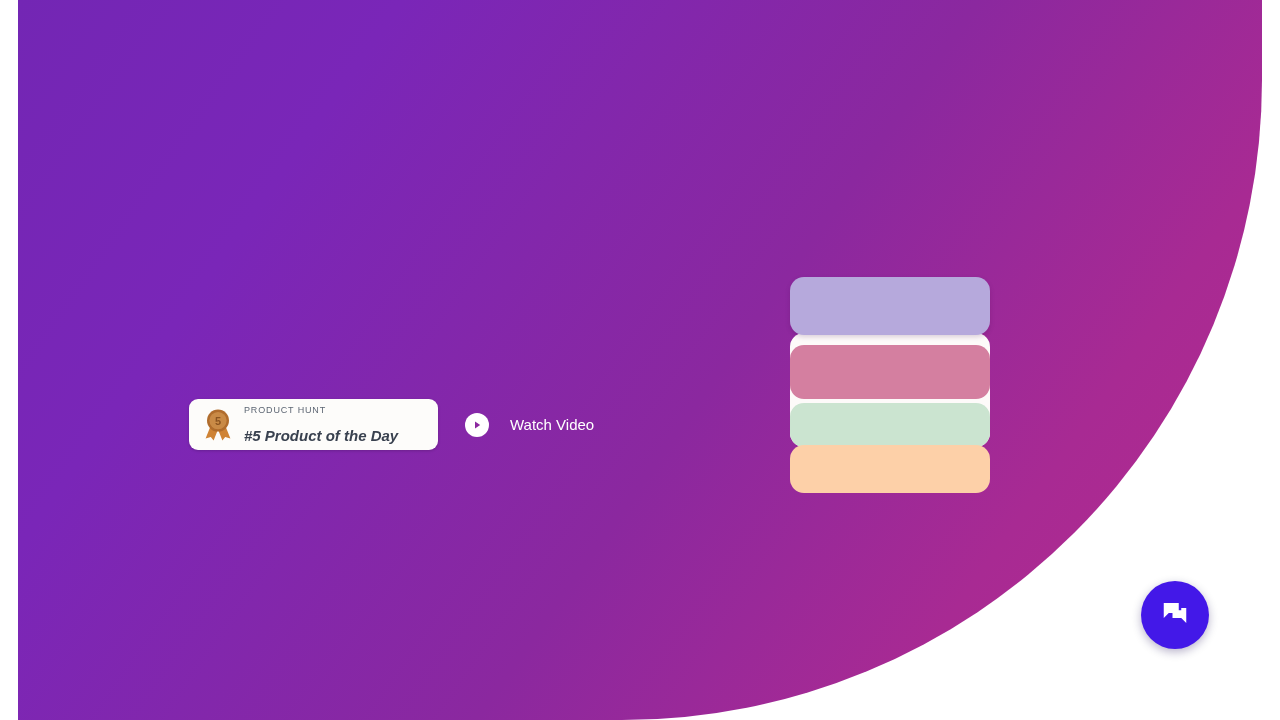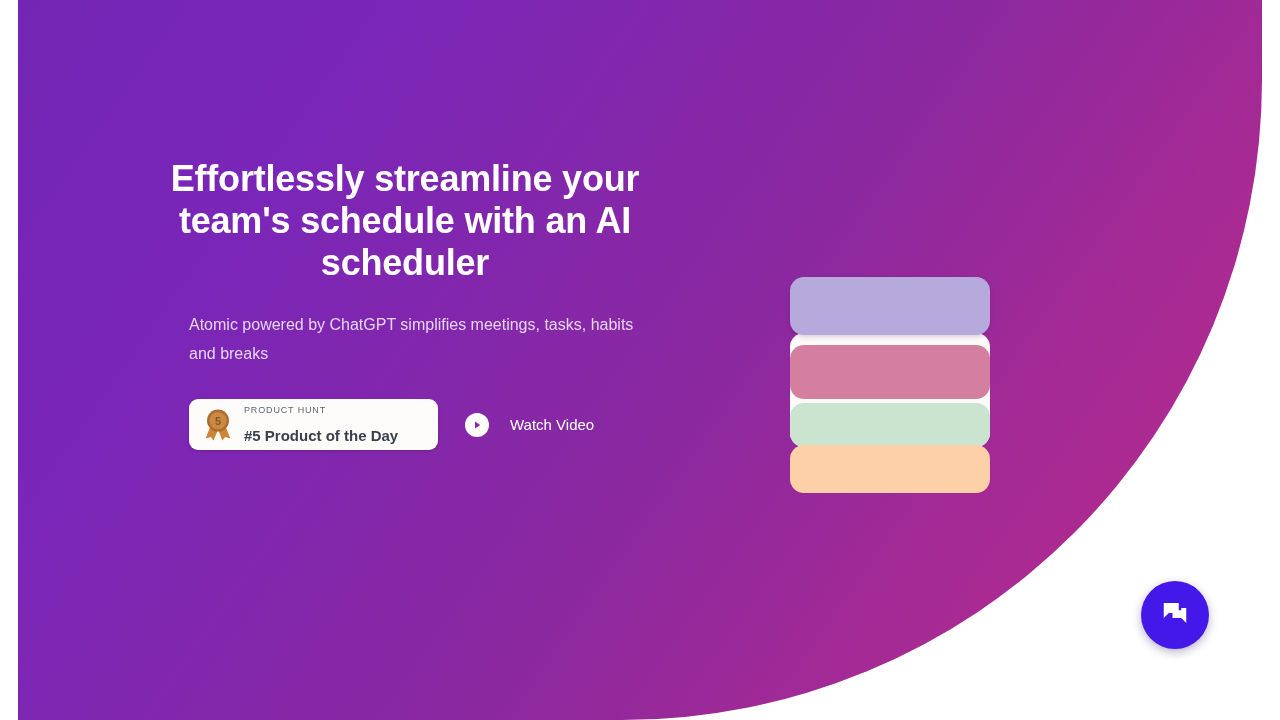--- a/index.html
+++ b/index.html
@@ -90,20 +90,21 @@
     letter-spacing:0.85px;
     color:#5d6673;
     line-height:12px;
   }
   .ph-title {
     font-size:15px;
     font-weight:bold;
     color:#39414f;
     line-height:19px;
     margin-top:10px;
+    font-style:italic;
   }
 
   
   .watch-video {
     display:flex;
     align-items:center;
     gap:21px;
     cursor:pointer;
   }
   .play-circle {
@@ -166,24 +167,20 @@
     box-shadow:0 3px 10px rgba(20,0,80,0.3);
   }
 </style>
 </head>
 <body>
 
 <div id="stage">
 
   <div class="hero-panel">
 
-    <div class="hero-copy">
-      <h1 class="headline">Effortlessly streamline your team's schedule with an AI scheduler</h1>
-      <p class="subhead">Atomic powered by ChatGPT simplifies meetings, tasks, habits and breaks</p>
-    </div>
 
     <div class="cta-row">
 
       <div class="ph-badge">
         <span class="medal">
           <svg width="30" height="32" viewBox="0 0 30 32">
             <path d="M7.2 18 L2.6 29.6 L7.8 27.9 L10.6 31.4 L14.6 21.5 Z" fill="#cf8335"></path>
             <path d="M22.8 18 L27.4 29.6 L22.2 27.9 L19.4 31.4 L15.4 21.5 Z" fill="#cf8335"></path>
             <circle cx="15" cy="11.6" r="11" fill="#b06c2c"></circle>
             <circle cx="15" cy="11.6" r="8.6" fill="#c98a46"></circle>

